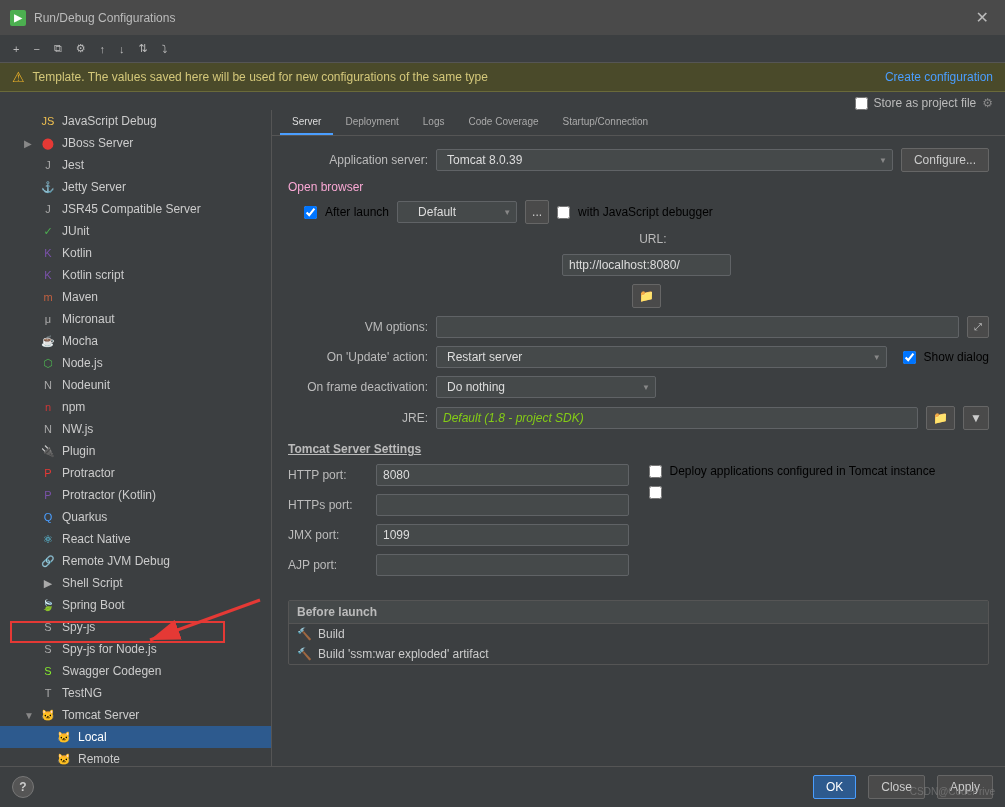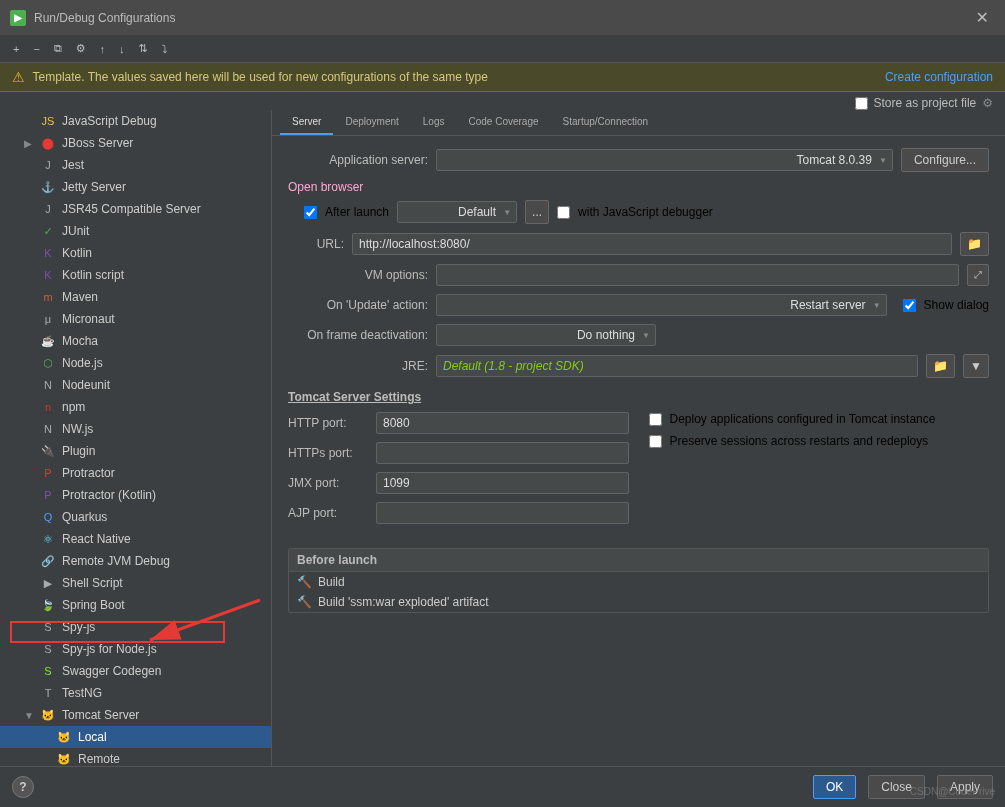--- a/index.html
+++ b/index.html
@@ -45,21 +45,21 @@
     .panel-content::-webkit-scrollbar-track { background: #3c3f41; }
     .panel-content::-webkit-scrollbar-thumb { background: #555; }
     
     .form-row { display: flex; align-items: center; margin-bottom: 8px; gap: 8px; }
     .form-label { color: #bbbbbb; min-width: 140px; text-align: right; flex-shrink: 0; }
     
     .section-title { color: #bbbbbb; font-weight: bold; margin: 12px 0 8px 0; text-decoration: underline; }
     
     .text-input { background: #45494a; border: 1px solid #606366; color: #dddddd; padding: 3px 6px; border-radius: 2px; outline: none; }
     
-    .dropdown { background: #45494a; border: 1px solid #606366; color: #dddddd; padding: 3px 10px; border-radius: 2px; outline: none; cursor: pointer; appearance: none; -webkit-appearance: none; padding-right: 20px; position: relative; text-align: right; }
+    .dropdown { background: #45494a; border: 1px solid #606366; color: #dddddd; padding: 3px 10px; border-radius: 2px; outline: none; cursor: pointer; appearance: none; -webkit-appearance: none; padding-right: 20px; position: relative; }
     
     .dropdown-wrapper { position: relative; display: inline-flex; align-items: center; }
     .dropdown-wrapper::after { content: '▼'; position: absolute; right: 6px; color: #888; font-size: 8px; pointer-events: none; }
     
     .btn { background: #4a4a4a; border: 1px solid #666; color: #cccccc; padding: 4px 12px; border-radius: 2px; cursor: pointer; font-size: 12px; }
     .btn-primary { background: #2d5a8e; border-color: #4a9eff; color: white; }
     .url-input { flex: 1; }
     .jre-input { flex: 1; color: #888; font-style: italic; }
     
     .before-launch { margin-top: 12px; border: 1px solid #555; border-radius: 2px; }
@@ -301,21 +301,21 @@
             <label for="after-launch">After launch</label>
             <div class="dropdown-wrapper" style="min-width:120px;">
               <select class="dropdown" style="padding-left:20px; min-width:120px;">
                 <option>Default</option>
               </select>
             </div>
             <button class="btn" style="padding:4px 6px;">...</button>
             <input type="checkbox" id="js-debugger" style="">
             <label for="js-debugger">with JavaScript debugger</label>
           </div>
-          <div class="form-row" style="padding-left:16px;">
+          <div class="form-row" style="padding-left:16px;flex-direction:column;">
             <span class="form-label" style="min-width:40px; text-align:right;">URL:</span>
             <input type="text" class="text-input url-input" style="flex: 1 1 0%;" value="http://localhost:8080/">
             <button class="btn" style="padding:4px 6px;">📁</button>
           </div>
         </div>
 
         <div class="form-row">
           <span class="form-label">VM options:</span>
           <input type="text" class="text-input" style="flex: 1 1 0%;" value="">
           <button class="btn" style="padding:4px 6px; font-size:10px;">⤢</button>
@@ -371,21 +371,20 @@
             </div>
           </div>
 
           <div>
             <div class="form-row">
               <input type="checkbox" id="deploy-apps" style="">
               <label for="deploy-apps">Deploy applications configured in Tomcat instance</label>
             </div>
             <div class="form-row">
               <input type="checkbox" id="preserve-sessions" style="">
-              <label for="preserve-sessions">Preserve sessions across restarts and redeploys</label>
             </div>
           </div>
         </div>
 
         <div class="before-launch" style="margin-top:16px;">
           <div class="before-launch-header">Before launch</div>
           <div class="before-launch-item">
             <span style="color:#f0c050;">🔨</span>
             <span>Build</span>
           </div>

